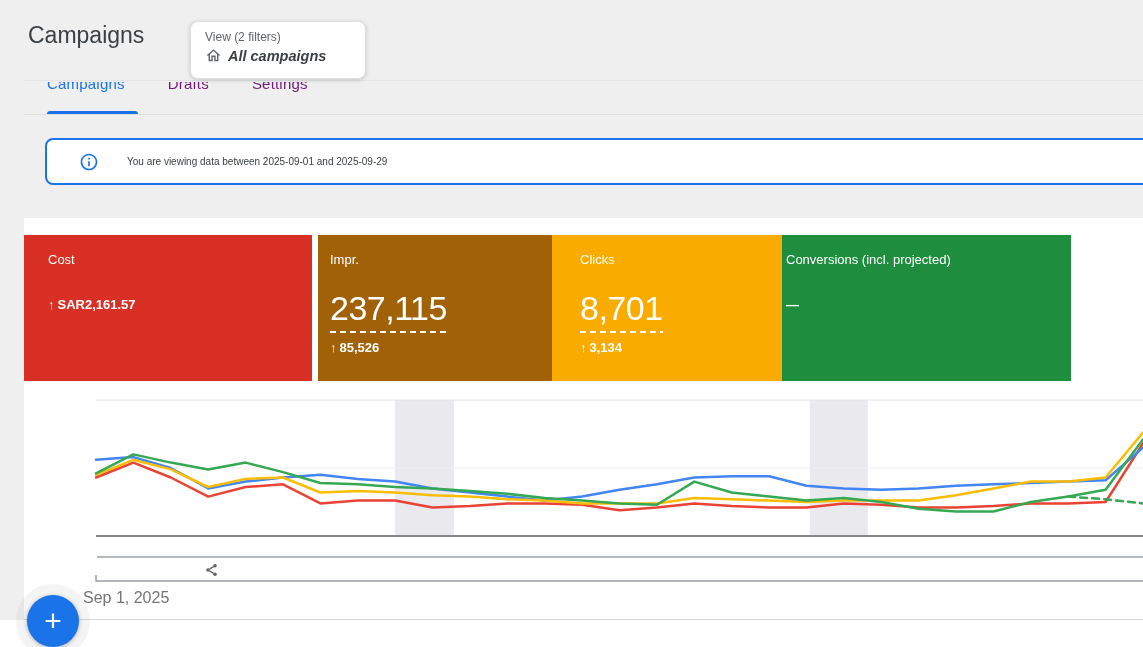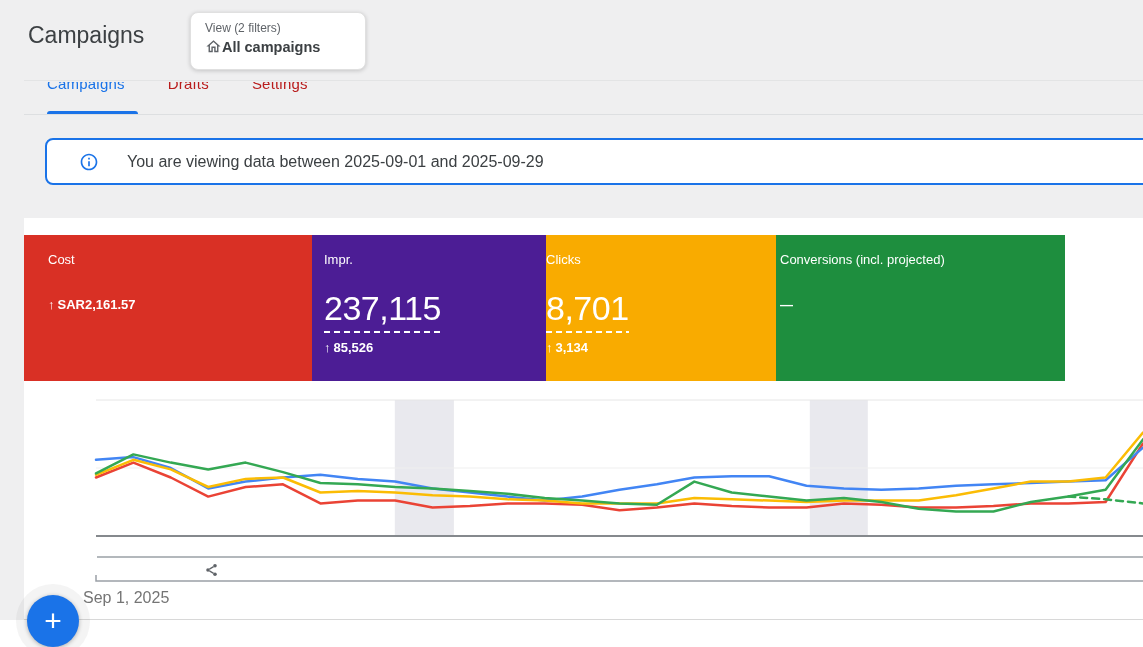--- a/index.html
+++ b/index.html
@@ -6,53 +6,53 @@
   html,body { width:1143px; height:647px; }
   body {
     position:relative; overflow:hidden;
     background:#efeff0;
     font-family:"Liberation Sans","DejaVu Sans",sans-serif;
     color:#3c4043;
   }
   
   .page-title { position:absolute; left:28px; top:22px; font-size:23px; font-weight:400; color:#3c4043; }
   .view-chip {
-    position:absolute; left:190px; top:12px; width:176px; height:58px;
+    position:absolute; left:190px; top:21px; width:176px; height:58px;
     background:#fff; border:1px solid #e0e0e0; border-radius:8px;
     box-shadow:0 1px 4px rgba(0,0,0,.18);
     padding:8px 0 0 14px; z-index:30; cursor:pointer;
   }
   .view-chip .caption { font-size:12px; color:#5f6368; display:block; margin-bottom:3px; }
-  .view-chip .chip-row { display:flex; align-items:center; gap:0; }
+  .view-chip .chip-row { display:flex; align-items:center; gap:6px;font-style:italic; }
   .view-chip .chip-row .chip-label { font-size:14.5px; font-weight:700; color:#3c4043; }
   
   .hairline-top { position:absolute; left:24px; right:0; top:80px; height:1px; background:#e3e4e5; }
   .tabs-row {
     position:absolute; left:24px; right:0; top:82px; height:33px;
     overflow:hidden; border-bottom:1px solid #dddfe1;
   }
   .tab-labels { display:flex; gap:43px; padding-left:23px; margin-top:-7px; }
-  .tab { font-size:15px; letter-spacing:.2px; color:#b91c1c; cursor:pointer; white-space:nowrap; }
+  .tab { font-size:15px; letter-spacing:.2px; color:#701a75; cursor:pointer; white-space:nowrap; }
   .tab.active { color:#1a73e8; }
   .tab-indicator { position:absolute; left:23px; top:29px; width:91px; height:4px; background:#1a73e8; border-radius:3px 3px 0 0; }
   
   .banner {
     position:absolute; left:45px; top:138px; width:1120px; height:47px;
     background:#fff; border:2px solid #1a73e8; border-radius:8px;
     display:flex; align-items:center; padding-left:32px; gap:28px; z-index:5;
   }
-  .banner .banner-text { font-size:16px; color:#3c4043; }
+  .banner .banner-text { font-size:10px; color:#3c4043; }
   
   .panel { position:absolute; left:24px; top:218px; width:1119px; height:402px; background:#fff; border-bottom:1px solid #d8d8d8; }
   
   .cards { position:absolute; left:0; top:17px; width:1119px; height:108px; display:flex; }
   .card { height:146px; color:#fff; padding-top:17px; cursor:pointer; overflow:hidden; }
   .card:nth-child(1){ width:288px; padding-left:24px; }
   .card:nth-child(2){ width:234px; padding-left:12px; }
-  .card:nth-child(3){ width:230px; }
+  .card:nth-child(3){ width:230px; padding-left:28px; }
   .card:nth-child(4){ width:289px; padding-left:4px; }
   .card .metric-label { font-size:13px; display:block; margin-bottom:5px; }
   .card .metric-value {
     display:inline-block; font-size:34px; font-weight:400; letter-spacing:-.5px; line-height:1.1;
     padding-bottom:6px;
     background-image:repeating-linear-gradient(90deg,#fff 0 6px,transparent 6px 10px);
     background-repeat:repeat-x; background-position:0 100%; background-size:auto 2px;
   }
   .card .metric-delta { display:flex; align-items:center; gap:3px; margin-top:7px; font-size:13px; font-weight:700; }
   
@@ -103,21 +103,21 @@
   </span>
   <span class="banner-text">You are viewing data between 2025-09-01 and 2025-09-29</span>
 </div>
 
 <div class="panel">
   <div class="cards" id="cards">
       <div class="card" style="background: rgb(217, 48, 37);"><span class="metric-label">Cost</span><br><span class="metric-delta">
           <span>↑</span>
           <span>SAR2,161.57</span>
         </span></div>
-      <div class="card" style="background: #4c1d95;"><span class="metric-label">Impr.</span><br><span class="metric-value">237,115</span><span class="metric-delta">
+      <div class="card" style="background: #a16207; margin-left: 6px;"><span class="metric-label">Impr.</span><br><span class="metric-value">237,115</span><span class="metric-delta">
           <span>↑</span>
           <span>85,526</span>
         </span></div>
       <div class="card" style="background: rgb(249, 171, 0);"><span class="metric-label">Clicks</span><br><span class="metric-value">8,701</span><span class="metric-delta">
           <span>↑</span>
           <span>3,134</span>
         </span></div>
       <div class="card" style="background: rgb(30, 142, 62);"><span class="metric-label">Conversions (incl. projected)</span><br><span class="metric-delta">
           <span>—</span>
         </span></div>

